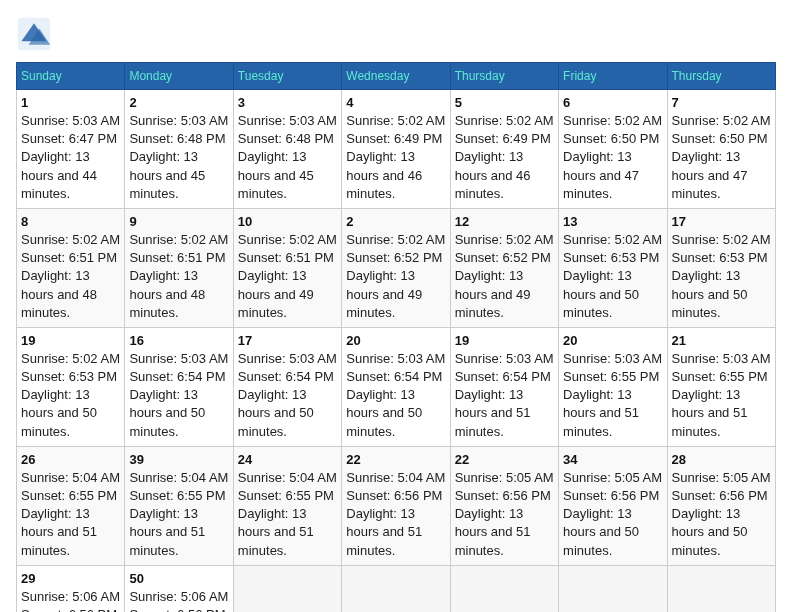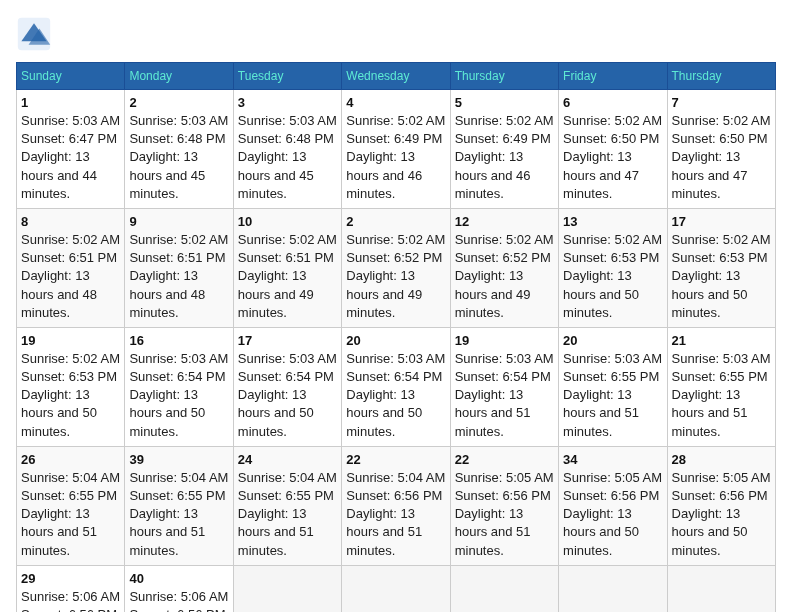--- a/index.html
+++ b/index.html
@@ -358,21 +358,21 @@
       <tr>
         <td>
         <span class="day-num">29</span>
         <div class="day-info">
           Sunrise: 5:06 AM<br>
           Sunset: 6:56 PM<br>
           Daylight: 13 hours and 50 minutes.
         </div>
       </td>
         <td>
-        <span class="day-num">40</span>
+        <span class="day-num">50</span>
         <div class="day-info">
           Sunrise: 5:06 AM<br>
           Sunset: 6:56 PM<br>
           Daylight: 13 hours and 50 minutes.
         </div>
       </td>
         <td class="empty"></td>
         <td class="empty"></td>
         <td class="empty"></td>
         <td class="empty"></td>

